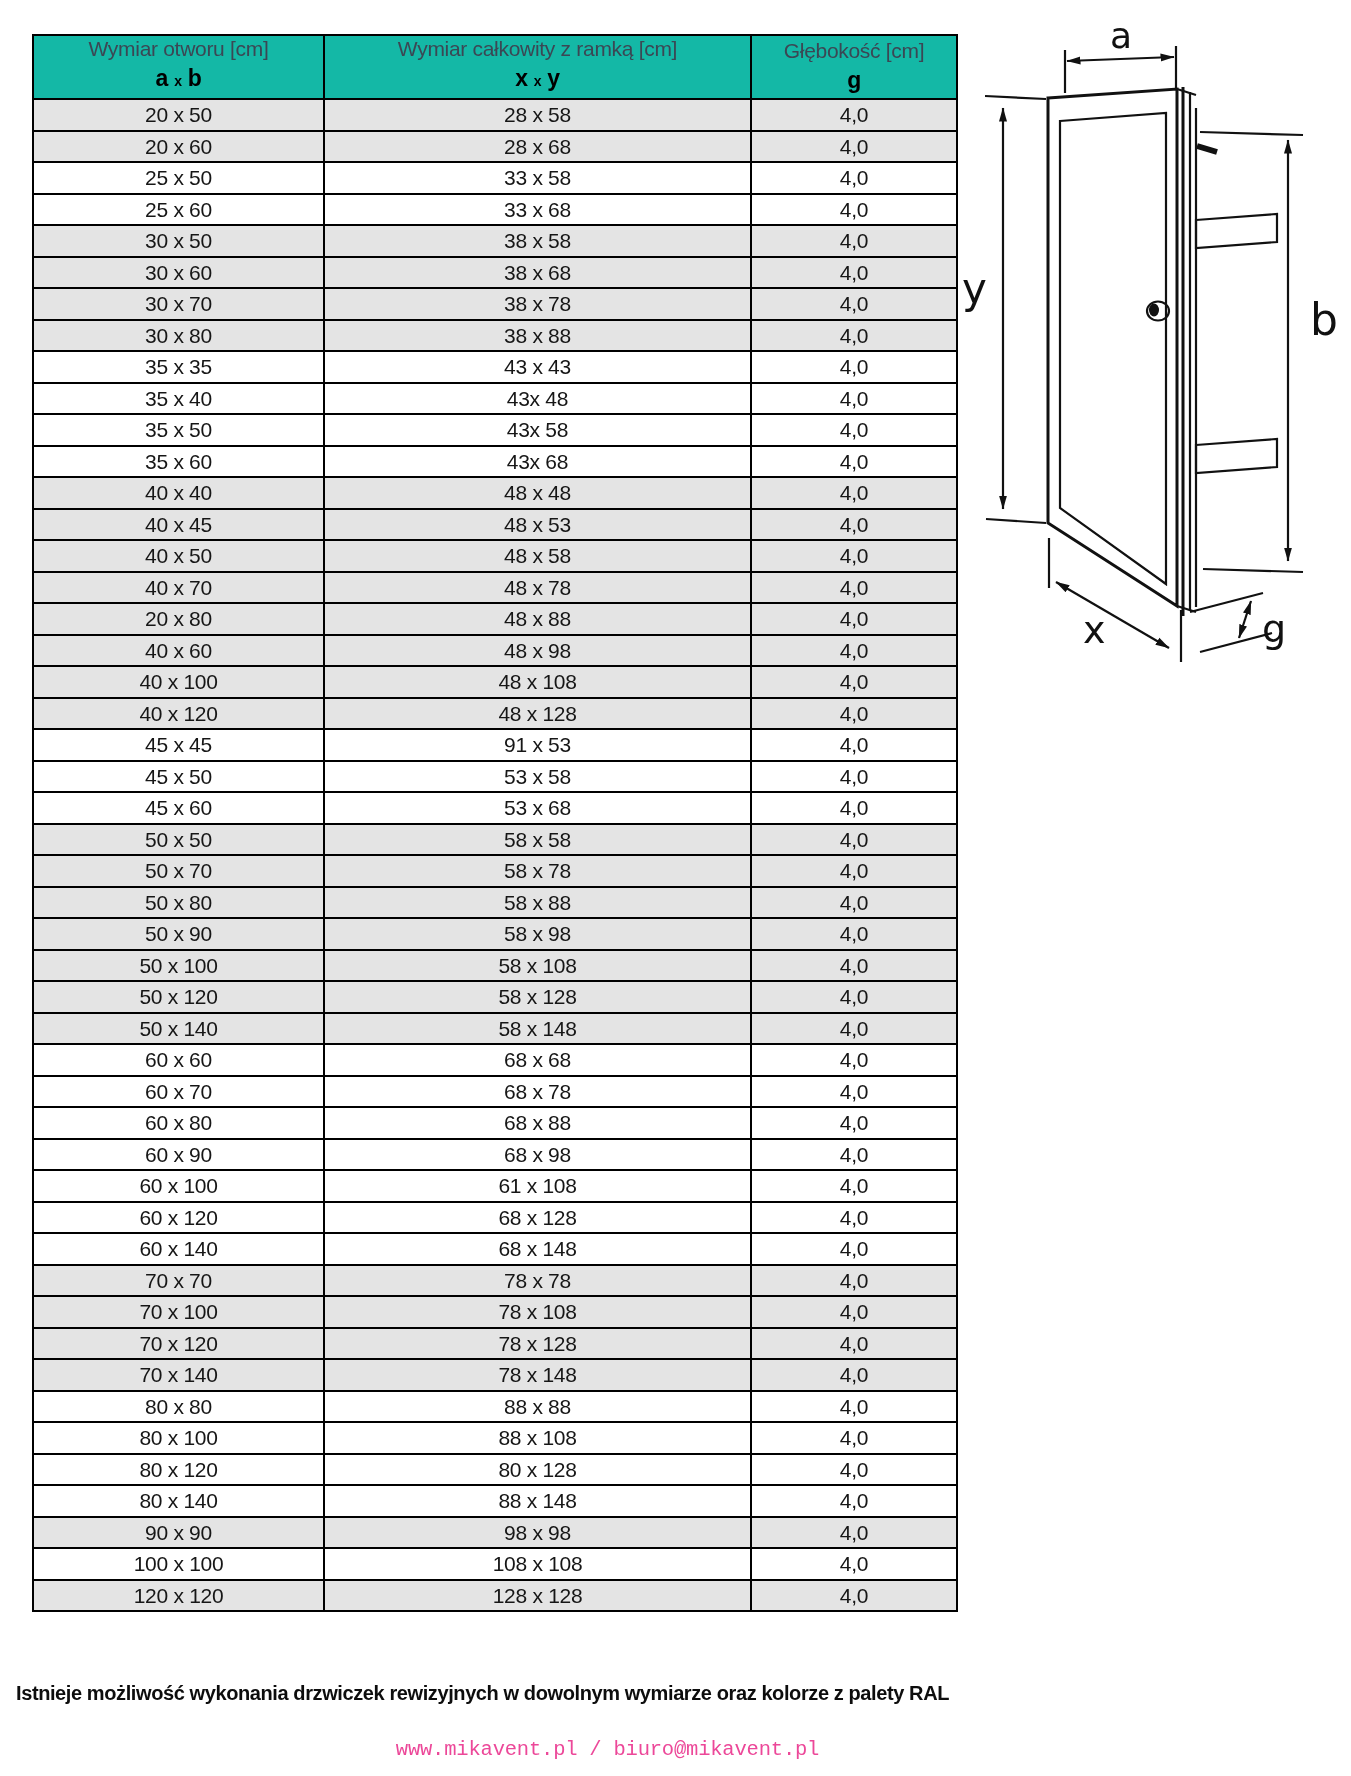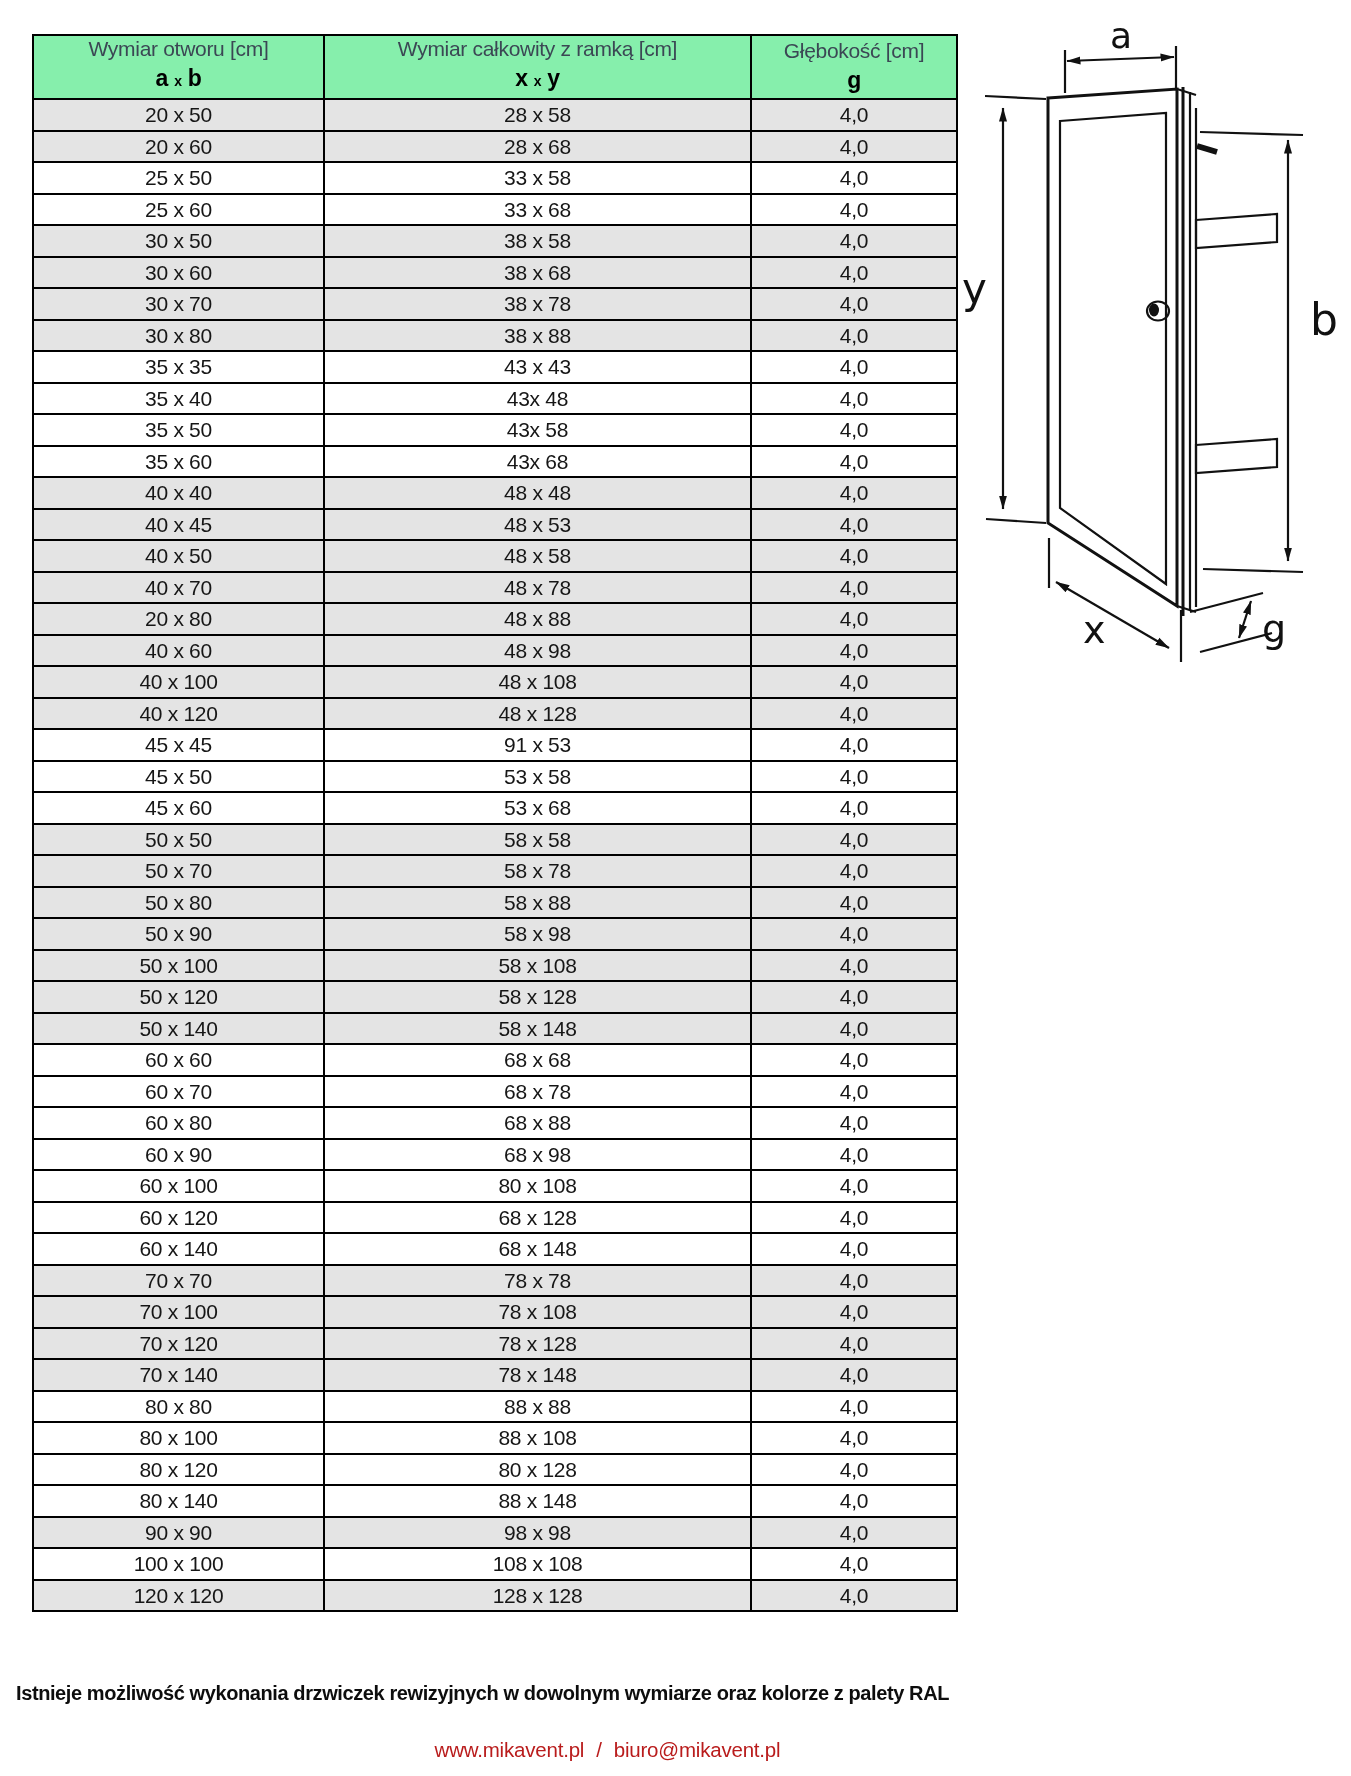--- a/index.html
+++ b/index.html
@@ -7,32 +7,32 @@
         font-family:"Liberation Sans", sans-serif;color:#1a1a1a;}
 
   
   #dim-table{position:absolute;left:32px;top:34px;border-collapse:collapse;
              table-layout:fixed;width:924px;}
   #dim-table col.c1{width:291px;}
   #dim-table col.c2{width:427px;}
   #dim-table col.c3{width:206px;}
   #dim-table th,#dim-table td{border:2px solid #000;text-align:center;vertical-align:middle;
              padding:0;letter-spacing:-0.3px;}
-  #dim-table th{height:53px;font-weight:400;background:#86efac;margin-top:37px;}
+  #dim-table th{height:53px;font-weight:400;background:#14b8a6;margin-top:37px;}
   #dim-table th .t1{font-size:21px;color:#3b4754;line-height:26px;}
   #dim-table th .t2{font-size:23px;color:#000;font-weight:bold;line-height:33px;text-align:center;}
   #dim-table th .t2 .sep{font-size:14px;font-weight:bold;color:#000;}
   #dim-table td{height:29.5px;font-size:21px;line-height:29.5px;color:#161616;}
   #dim-table tr.shaded td{background:#e4e4e4;}
 
   
   #footer-note{position:absolute;left:16px;top:1682px;width:1320px;
                font-size:20px;font-weight:bold;color:#0d0d0d;letter-spacing:-0.4px;}
   #website-line{position:absolute;left:0;top:1738px;width:1215px;text-align:center;
-                font-size:20.5px;color:#b91c1c;letter-spacing:-0.2px;}
+                font-size:20.5px;color:#ec4899;letter-spacing:-0.2px;font-family:Liberation Mono, monospace;}
   #website-line span{margin:0 6px;}
 
   
   #diagram-svg{position:absolute;left:0;top:0;width:1351px;height:1776px;}
   .dline{stroke:#111;stroke-width:2.2;fill:none;}
   .dthick{stroke:#111;stroke-width:3;fill:none;}
   .dlabel{fill:#111;font-family:"DejaVu Sans", sans-serif;}
 </style>
 </head>
 <body>
@@ -227,21 +227,21 @@
           <td>68 x 88</td>
           <td>4,0</td>
         </tr>
         <tr>
           <td>60 x 90</td>
           <td>68 x 98</td>
           <td>4,0</td>
         </tr>
         <tr>
           <td>60 x 100</td>
-          <td>80 x 108</td>
+          <td>61 x 108</td>
           <td>4,0</td>
         </tr>
         <tr>
           <td>60 x 120</td>
           <td>68 x 128</td>
           <td>4,0</td>
         </tr>
         <tr>
           <td>60 x 140</td>
           <td>68 x 148</td>

